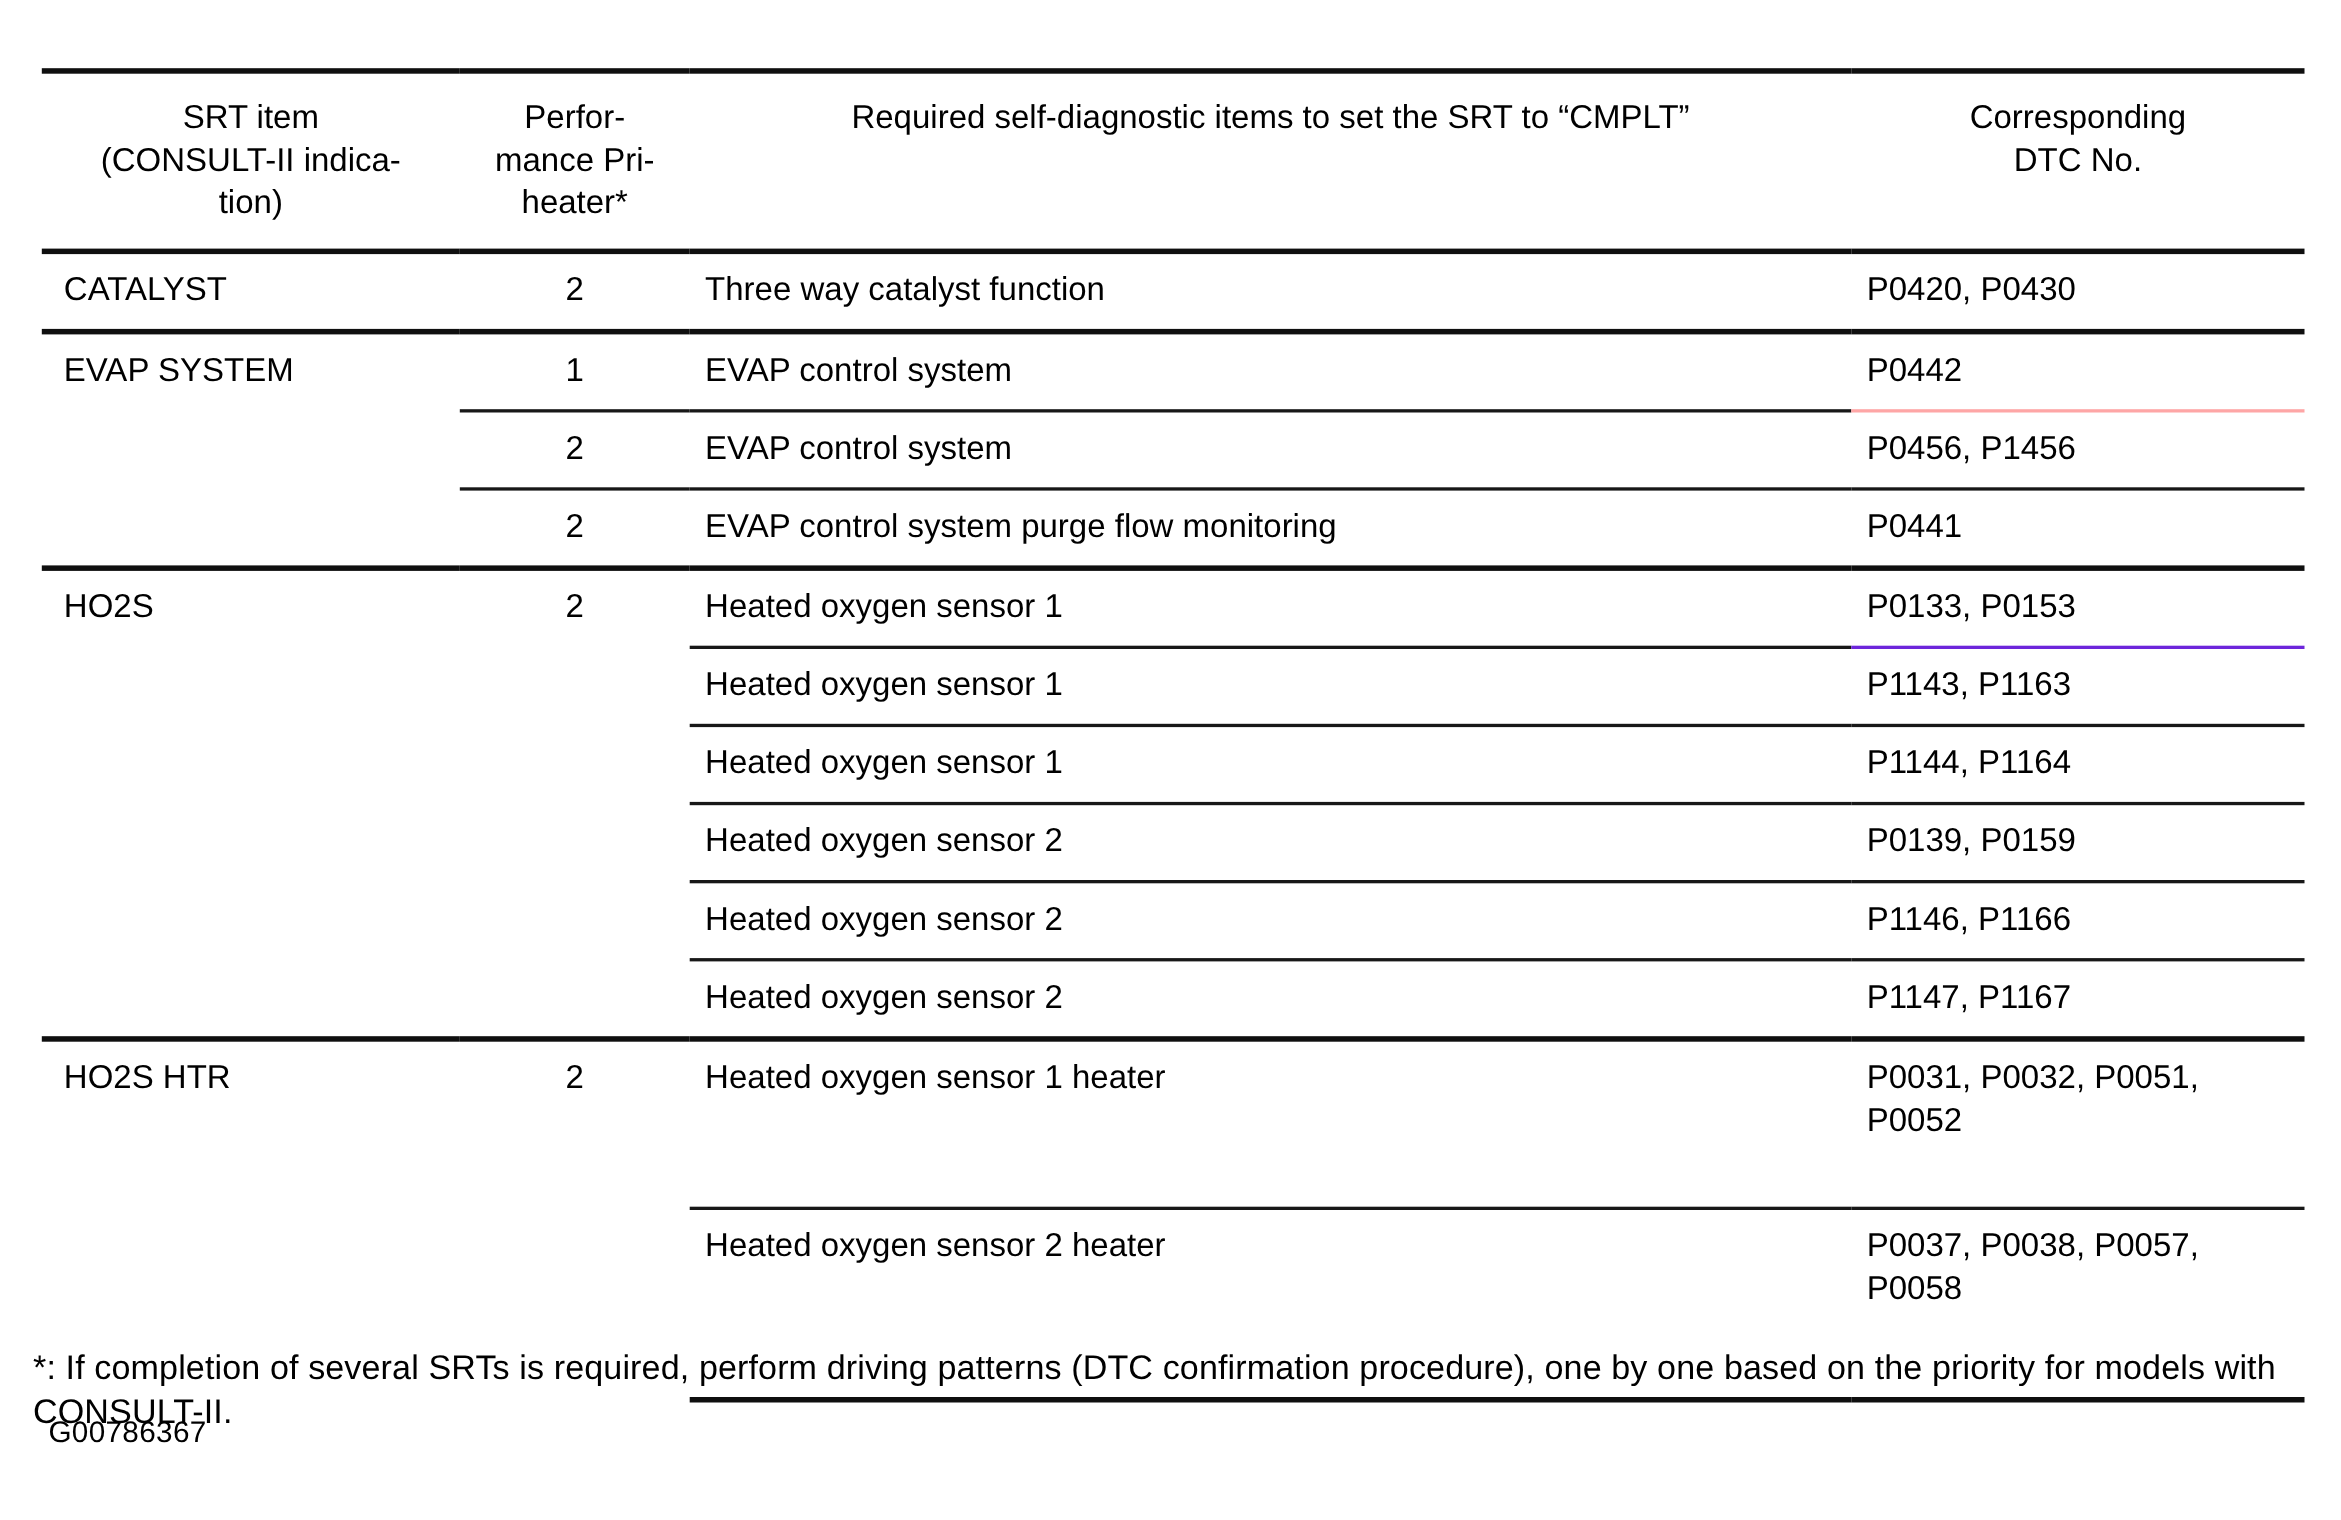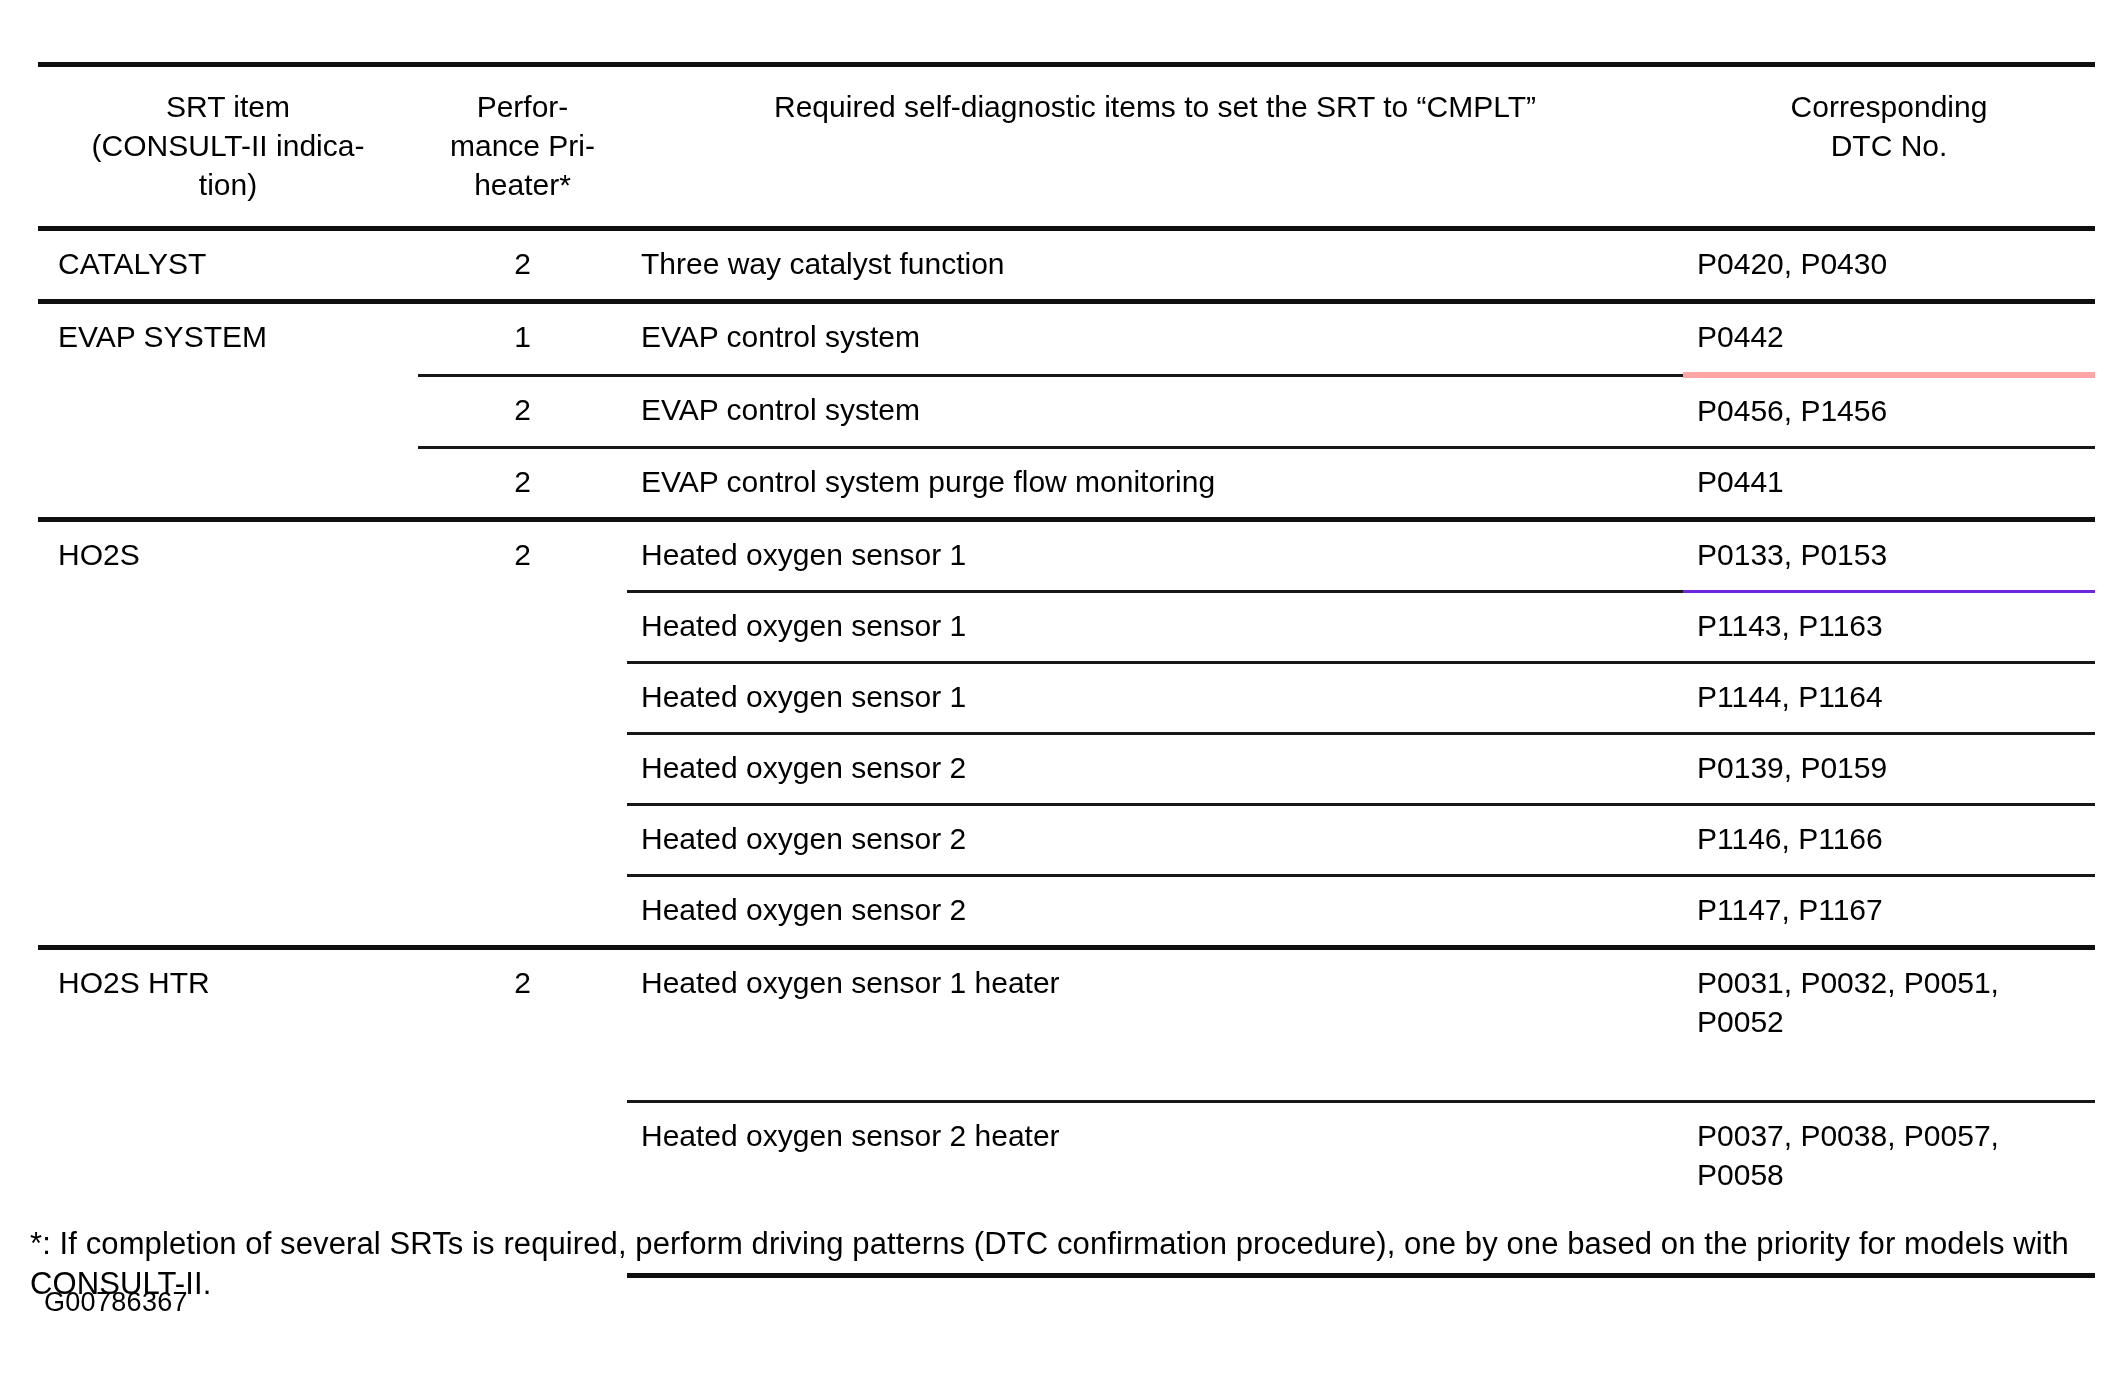--- a/index.html
+++ b/index.html
@@ -158,21 +158,21 @@
             <div class="cell">P0442</div>
           </td>
         </tr>
         <tr>
           <td class="vl thin-top" style="border-top:3px solid #1a1a1a;">
             <div class="cell ctr">2</div>
           </td>
           <td class="vl" style="border-top:3px solid #1a1a1a;">
             <div class="cell">EVAP control system</div>
           </td>
-          <td class="vl" style="border-top:6px solid #fca5a5;">
+          <td class="vl" style="border-top:3px solid #fca5a5;">
             <div class="cell">P0456, P1456</div>
           </td>
         </tr>
         <tr>
           <td class="vl" style="border-top:3px solid #1a1a1a;">
             <div class="cell ctr">2</div>
           </td>
           <td class="vl" style="border-top:3px solid #1a1a1a;">
             <div class="cell">EVAP control system purge flow monitoring</div>
           </td>

